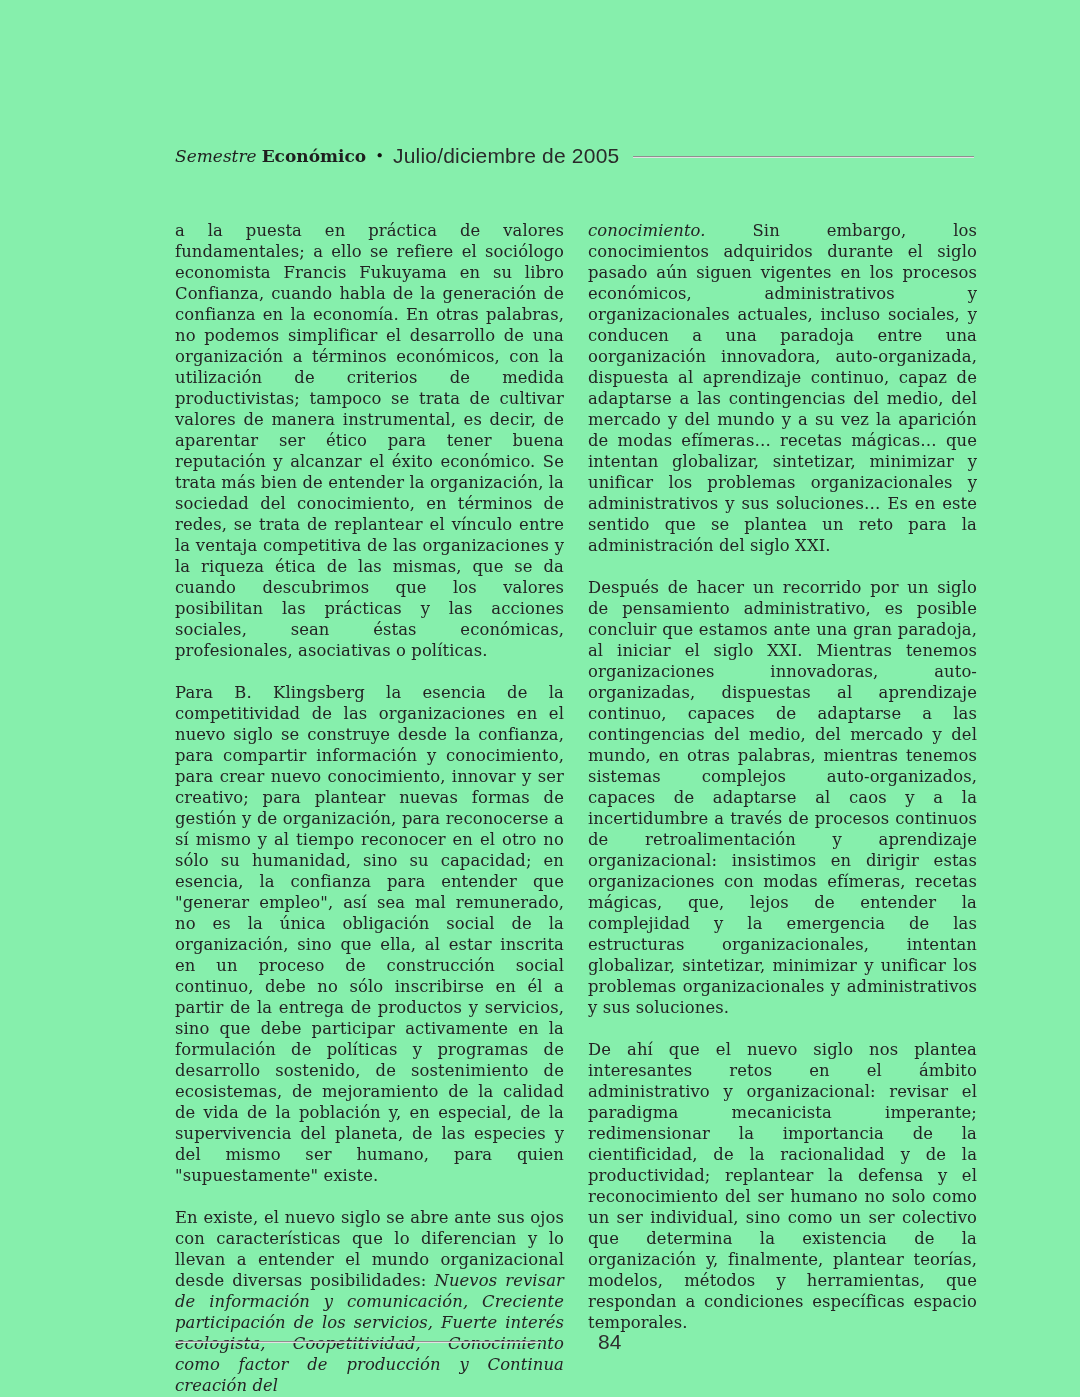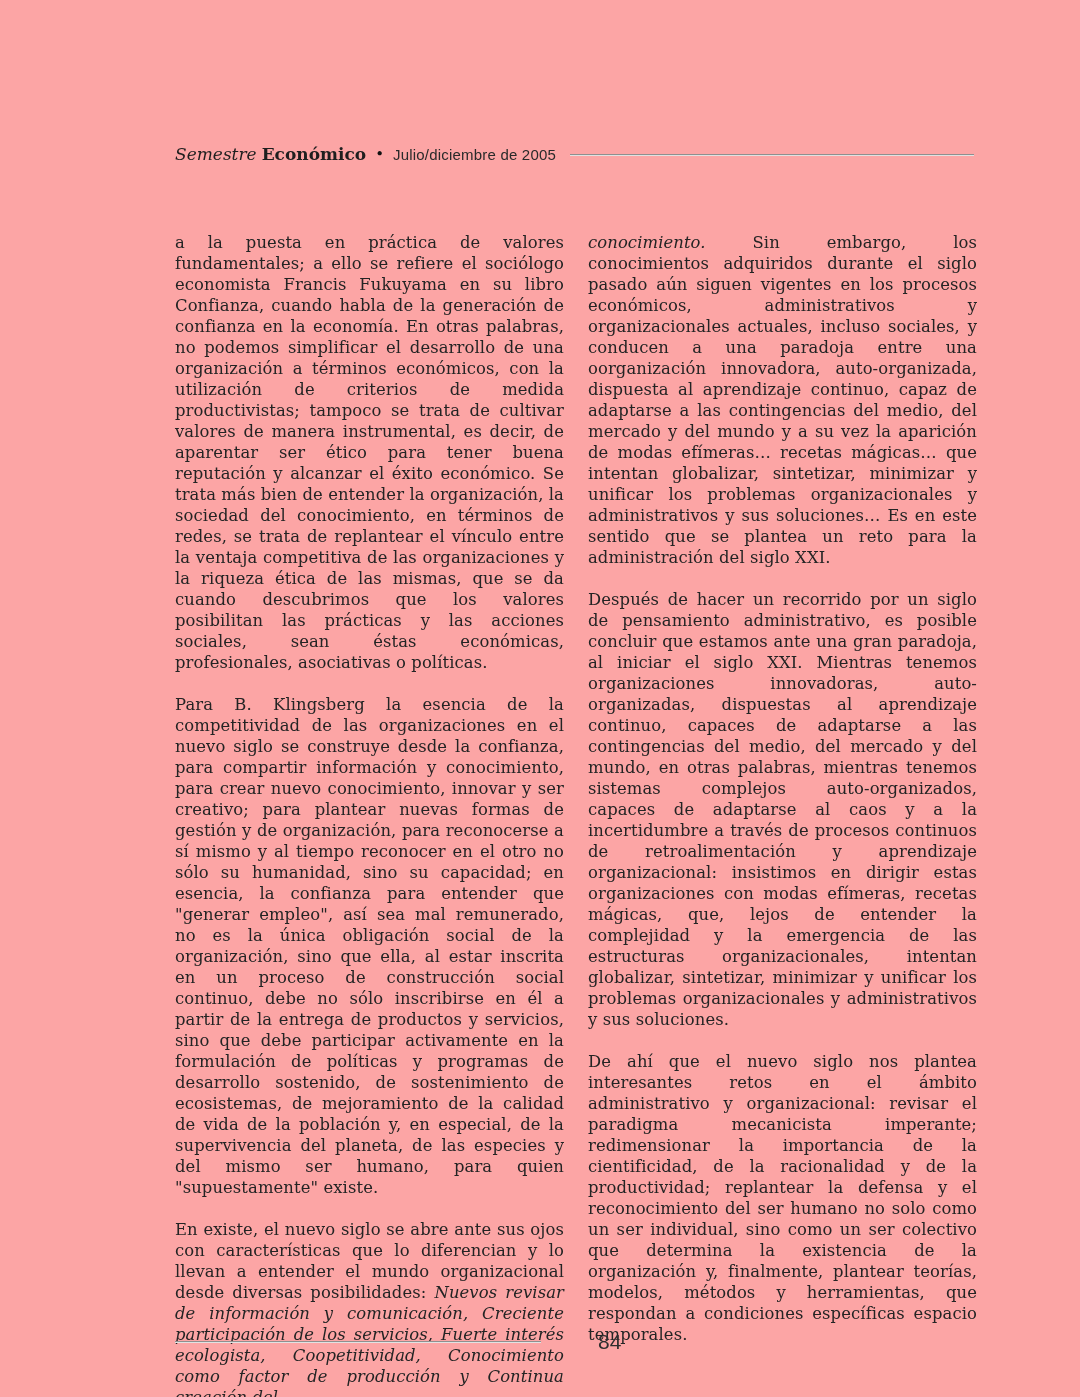--- a/index.html
+++ b/index.html
@@ -9,21 +9,21 @@
     overflow: hidden;
   }
   body {
     font-family: "DejaVu Serif", "Liberation Serif", serif;
     color: #222222;
     position: relative;
   }
   .page {
     position: relative;
     width: 1080px; height: 1397px;
-    background: #fca5a5;
+    background: #86efac;
   }
 
   
   .page-header {
     position: absolute;
     left: 175px; top: 144px; right: 106px;
     display: flex;
     align-items: center;
     font-size: 17px;
     color: #1f1f1f;
@@ -38,21 +38,21 @@
     font-style: normal;
     font-weight: bold;
   }
   .header-bullet {
     margin: 0 9px;
     font-size: 15px;
     color: #111;
   }
   .header-issue {
     font-family: "Liberation Sans", sans-serif;
-    font-size: 15px;
+    font-size: 21px;
     color: #2a2a2a;
     letter-spacing: 0.2px;
   }
   .header-rule {
     flex: 1;
     height: 2px;
     border-top: 1px solid #8f8f8f;
     border-bottom: 1px solid #e2e2e2;
     margin-left: 14px;
     margin-top: 2px;
@@ -67,21 +67,21 @@
     gap: 24px;
   }
   .col {
     width: 389px;
     text-align: justify;
     font-size: 16.4px;
     line-height: 21px;
     letter-spacing: 0.1px;
     color: #242424;
   }
-  .col p { margin: 12px 0 21px 0; }
+  .col p { margin: 0 0 21px 0; }
   .col p:last-child { margin-bottom: 0; }
   .col em { font-style: italic; }
 
   .section-heading {
     font-family: "Liberation Sans", sans-serif;
     font-weight: 400;
     font-size: 24px;
     line-height: 28px;
     letter-spacing: 0.3px;
     color: #2b2b2b;

